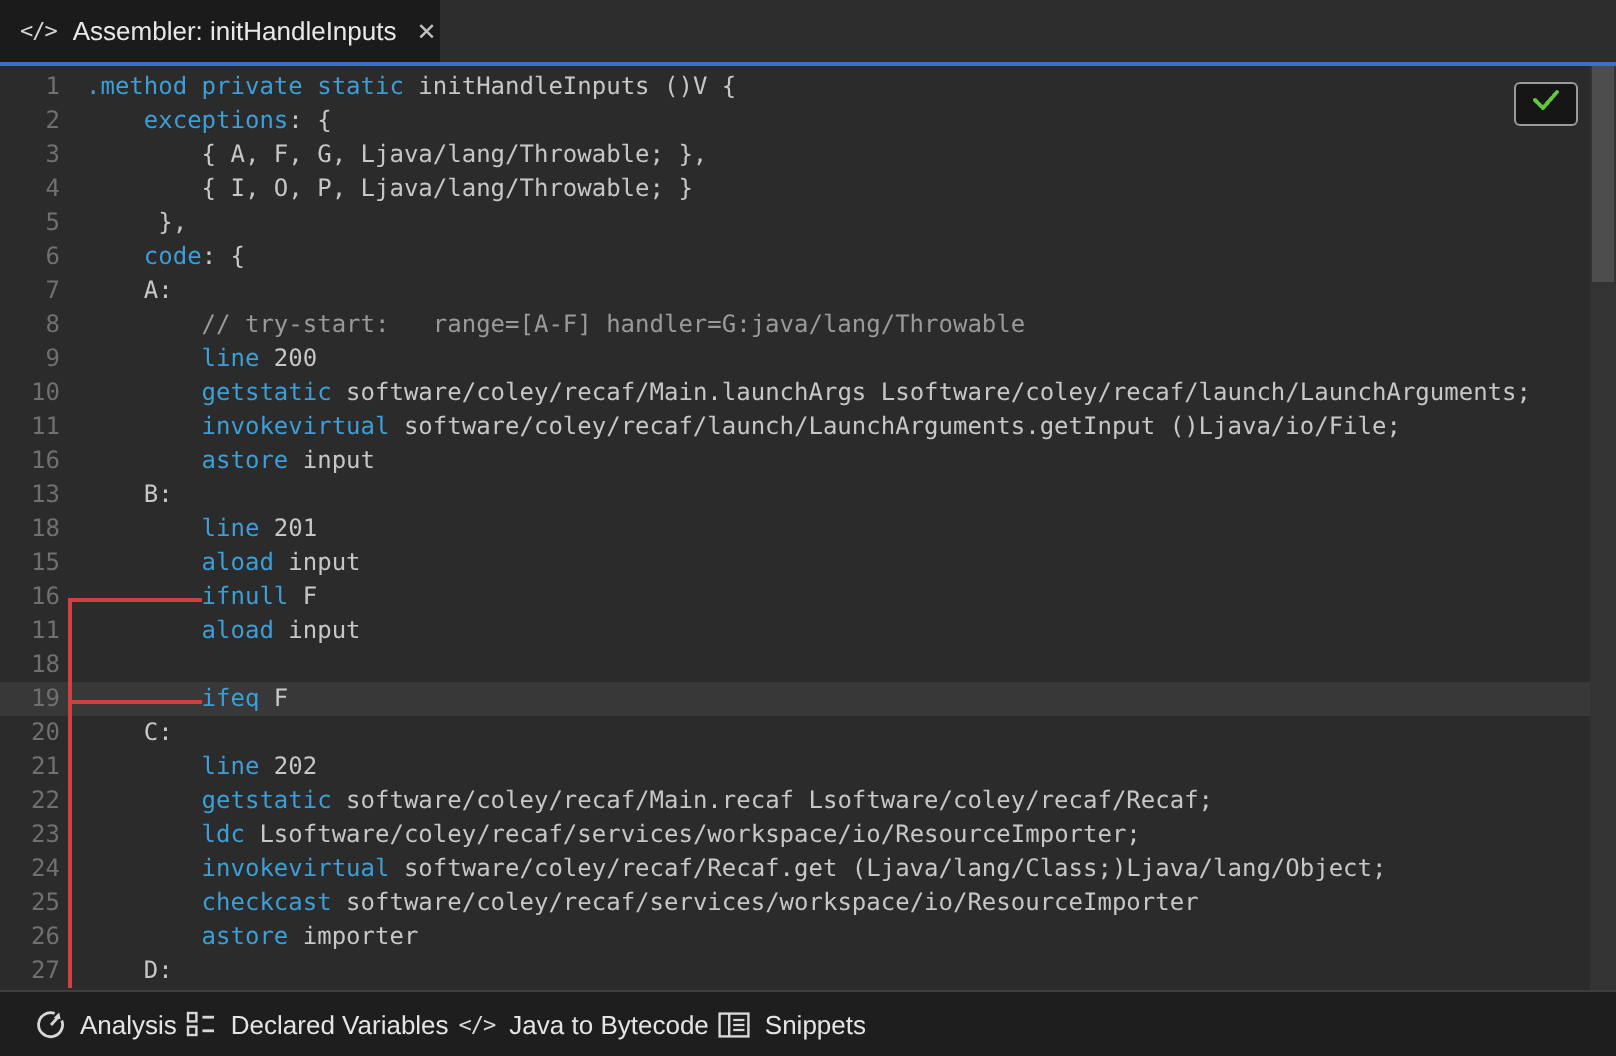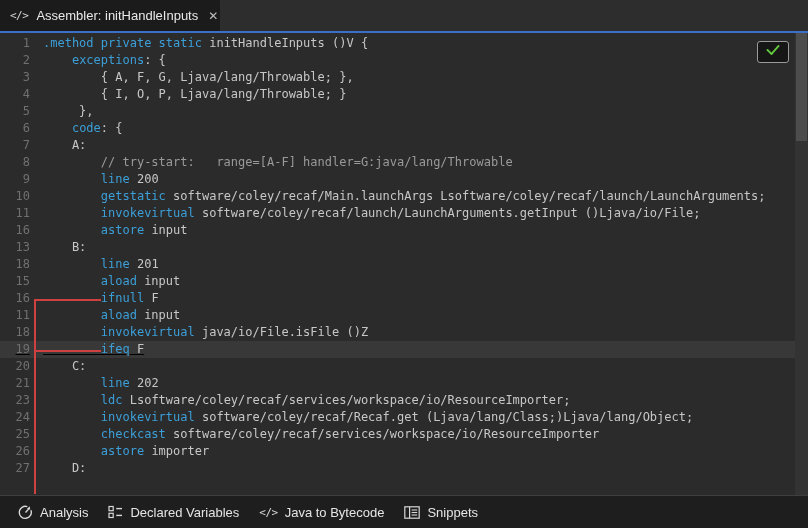--- a/index.html
+++ b/index.html
@@ -31,21 +31,21 @@
 
   
   .editor {
     position:absolute; top:33px; left:0; width:808px; height:462px;
     background:#2b2b2b; overflow:hidden;
     font-family:"DejaVu Sans Mono","Liberation Mono",monospace;
     font-size:12px; line-height:17px;
   }
   .rows { position:absolute; top:2px; left:0; width:795px; }
   .row { display:flex; height:17px; white-space:pre; }
-  .row.cur { background:#383838;text-decoration:underline; }
+  .row.cur { background:#383838; }
   .ln { flex:0 0 30px; text-align:right; color:#707070; }
   .codetext { padding-left:13px; }
   .codetext .p { color:#c7c7c7; }
   .codetext .k { color:#3c9fd8;text-align:center; }
   .codetext .c { color:#9a9a9a; }
 
   
   .redline { position:absolute; background:#cf4141; }
   .redv  { left:34px; top:266px; width:2px;  height:195px; }
   .redh1 { left:34px; top:266px; width:67px; height:2px; }
@@ -59,21 +59,21 @@
   }
 
   
   .vscroll { position:absolute; right:0; top:0; width:13px; height:462px; background:#333333; }
   .vthumb  { position:absolute; left:1px; top:0; width:11px; height:108px; background:#4d4d4d; }
 
   
   .bottombar {
     position:absolute; left:0; top:495px; width:808px; height:33px;
     background:#1e1e1e; border-top:1px solid #3e3e3e; box-sizing:border-box;
-    display:flex; align-items:center; padding-left:18px; gap:20px;
+    display:flex; align-items:center; padding-left:18px; gap:5px;
     color:#e5e5e5; font-size:13px;
   }
   .bbitem { display:flex; align-items:center; gap:7px; cursor:default; white-space:nowrap; }
   .bbicon { display:flex; align-items:center; }
   .bbicon svg { display:block; }
   .codeglyph {
     font-family:"DejaVu Sans Mono","Liberation Mono",monospace;
     font-size:11px; color:#d8d8d8; letter-spacing:-0.5px;
   }
 </style>
@@ -102,24 +102,25 @@
         <div class="row"><span class="ln">8</span><span class="codetext"><span class="c">        // try-start:   range=[A-F] handler=G:java/lang/Throwable</span></span></div>
         <div class="row"><span class="ln">9</span><span class="codetext"><span class="p">        </span><span class="k">line</span><span class="p"> 200</span></span></div>
         <div class="row"><span class="ln">10</span><span class="codetext"><span class="p">        </span><span class="k">getstatic</span><span class="p"> software/coley/recaf/Main.launchArgs Lsoftware/coley/recaf/launch/LaunchArguments;</span></span></div>
         <div class="row"><span class="ln">11</span><span class="codetext"><span class="p">        </span><span class="k">invokevirtual</span><span class="p"> software/coley/recaf/launch/LaunchArguments.getInput ()Ljava/io/File;</span></span></div>
         <div class="row"><span class="ln">16</span><span class="codetext"><span class="p">        </span><span class="k">astore</span><span class="p"> input</span></span></div>
         <div class="row"><span class="ln">13</span><span class="codetext"><span class="p">    B:</span></span></div>
         <div class="row"><span class="ln">18</span><span class="codetext"><span class="p">        </span><span class="k">line</span><span class="p"> 201</span></span></div>
         <div class="row"><span class="ln">15</span><span class="codetext"><span class="p">        </span><span class="k">aload</span><span class="p"> input</span></span></div>
         <div class="row"><span class="ln">16</span><span class="codetext"><span class="p">        </span><span class="k">ifnull</span><span class="p"> F</span></span></div>
         <div class="row"><span class="ln">11</span><span class="codetext"><span class="p">        </span><span class="k">aload</span><span class="p"> input</span></span></div>
-        <div class="row"><span class="ln">18</span><span class="codetext"><span class="p">        </span><span class="k">invokevirtual</span><span class="p"> java/io/File.isFile ()Z</span></span></div>
+        <div class="row"><span class="ln">18</span></div>
         <div class="row cur"><span class="ln">19</span><span class="codetext"><span class="p">        </span><span class="k">ifeq</span><span class="p"> F</span></span></div>
         <div class="row"><span class="ln">20</span><span class="codetext"><span class="p">    C:</span></span></div>
         <div class="row"><span class="ln">21</span><span class="codetext"><span class="p">        </span><span class="k">line</span><span class="p"> 202</span></span></div>
+        <div class="row"><span class="ln">22</span><span class="codetext"><span class="p">        </span><span class="k">getstatic</span><span class="p"> software/coley/recaf/Main.recaf Lsoftware/coley/recaf/Recaf;</span></span></div>
         <div class="row"><span class="ln">23</span><span class="codetext"><span class="p">        </span><span class="k">ldc</span><span class="p"> Lsoftware/coley/recaf/services/workspace/io/ResourceImporter;</span></span></div>
         <div class="row"><span class="ln">24</span><span class="codetext"><span class="p">        </span><span class="k">invokevirtual</span><span class="p"> software/coley/recaf/Recaf.get (Ljava/lang/Class;)Ljava/lang/Object;</span></span></div>
         <div class="row"><span class="ln">25</span><span class="codetext"><span class="p">        </span><span class="k">checkcast</span><span class="p"> software/coley/recaf/services/workspace/io/ResourceImporter</span></span></div>
         <div class="row"><span class="ln">26</span><span class="codetext"><span class="p">        </span><span class="k">astore</span><span class="p"> importer</span></span></div>
         <div class="row"><span class="ln">27</span><span class="codetext"><span class="p">    D:</span></span></div>
       </div>
 
     <div class="redline redv"></div>
     <div class="redline redh1"></div>
     <div class="redline redh2"></div>

